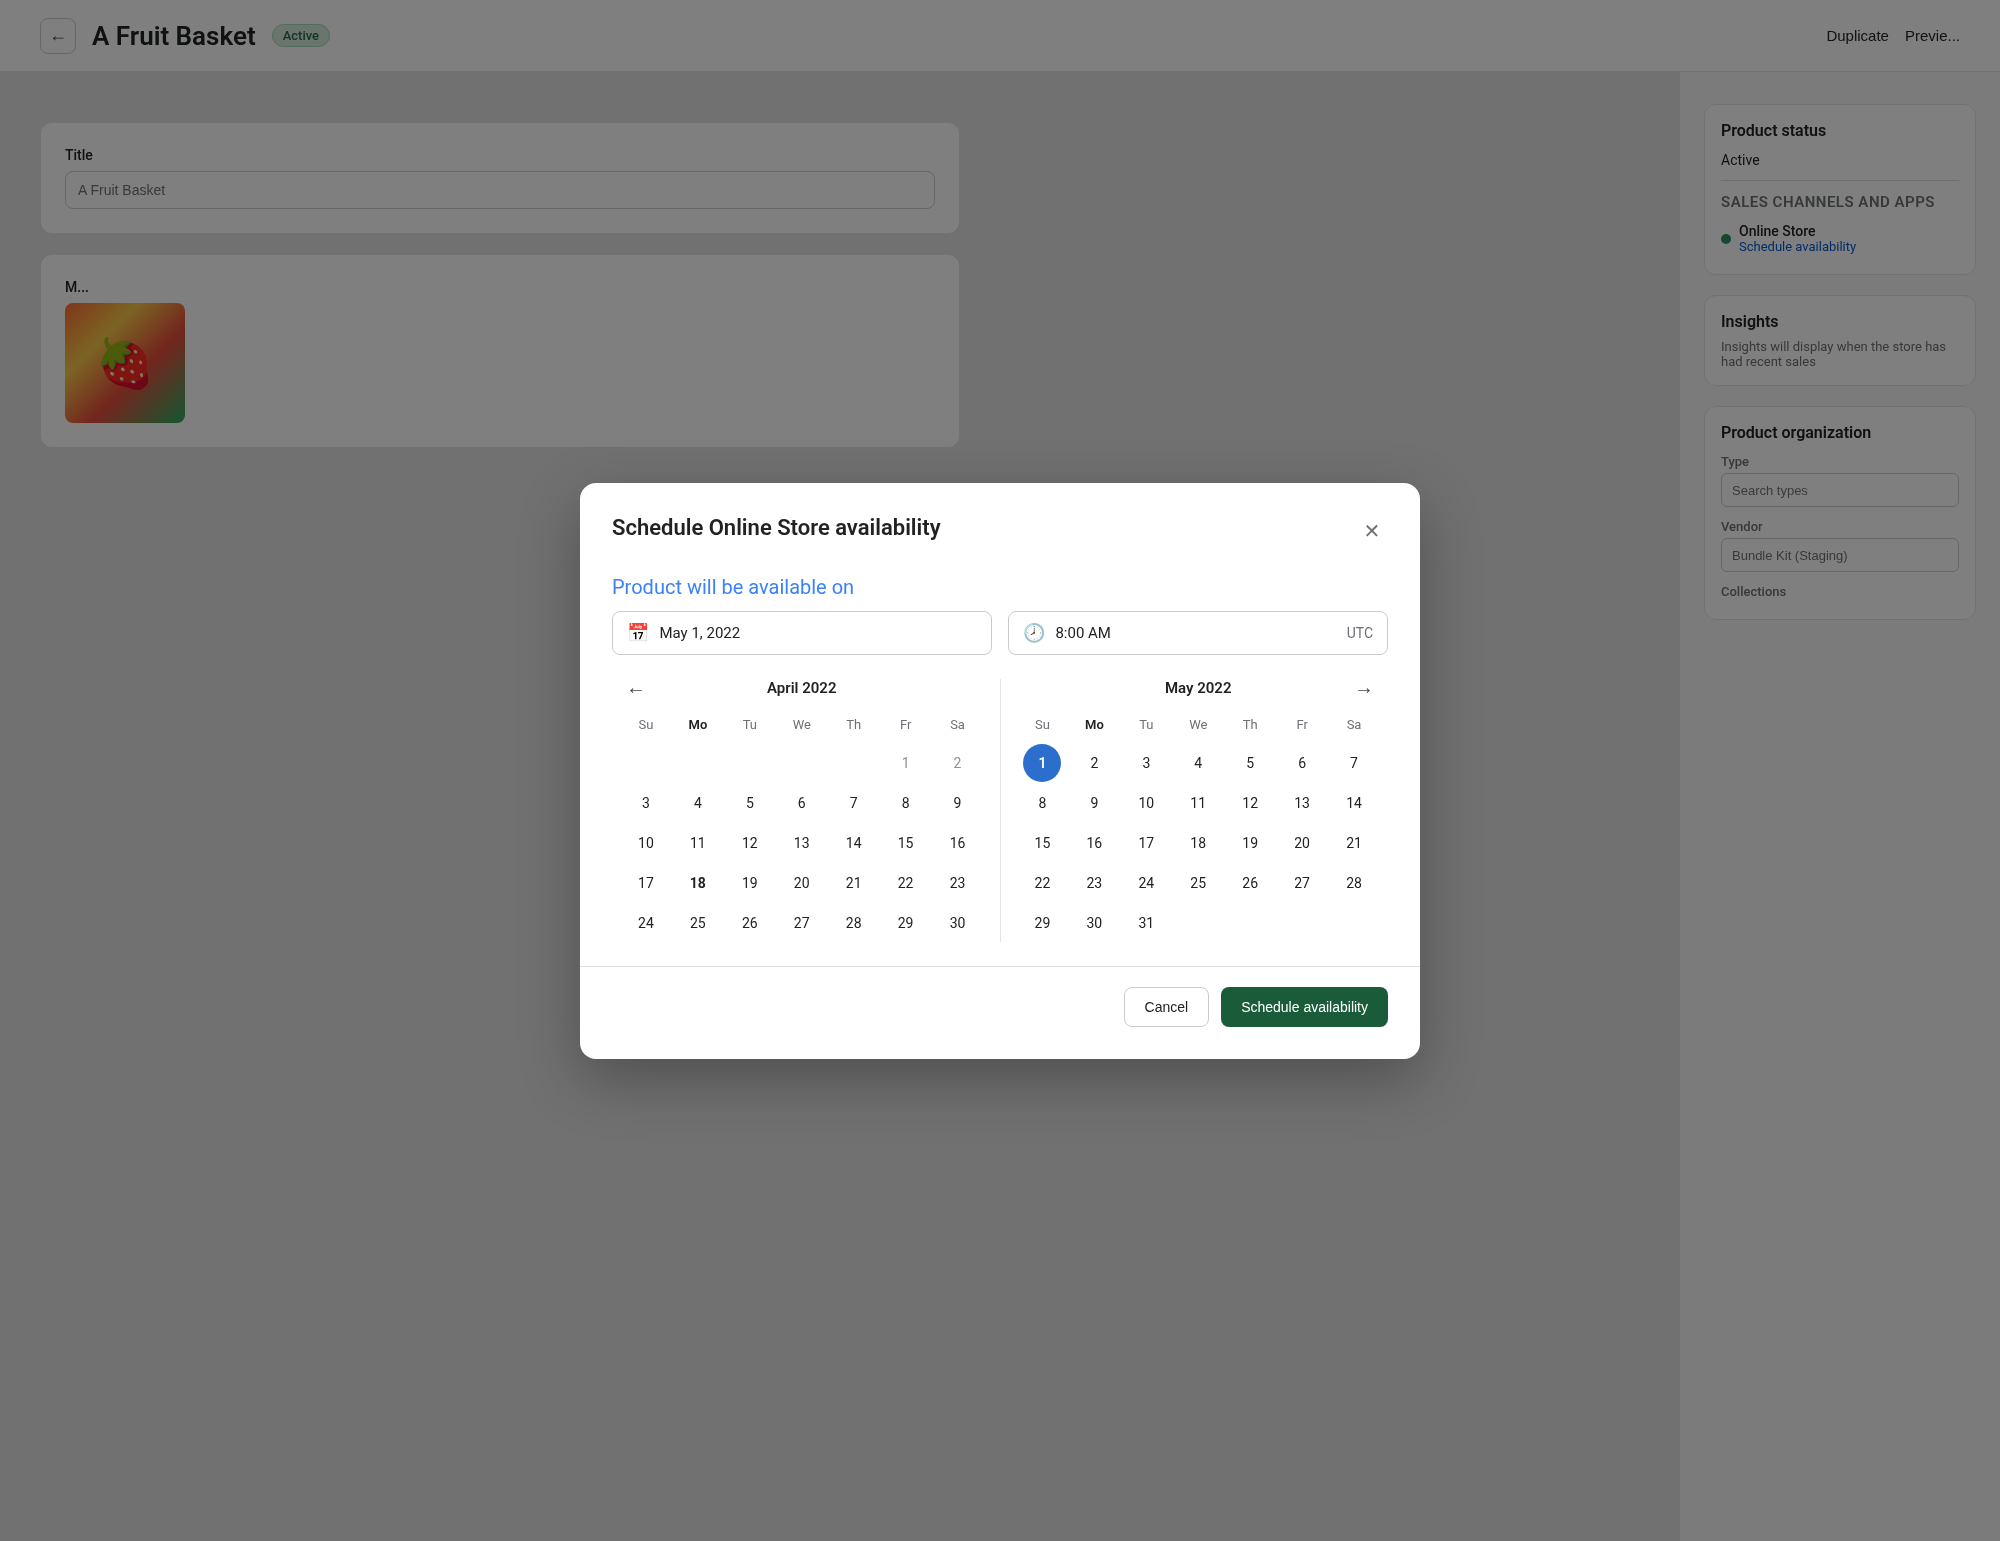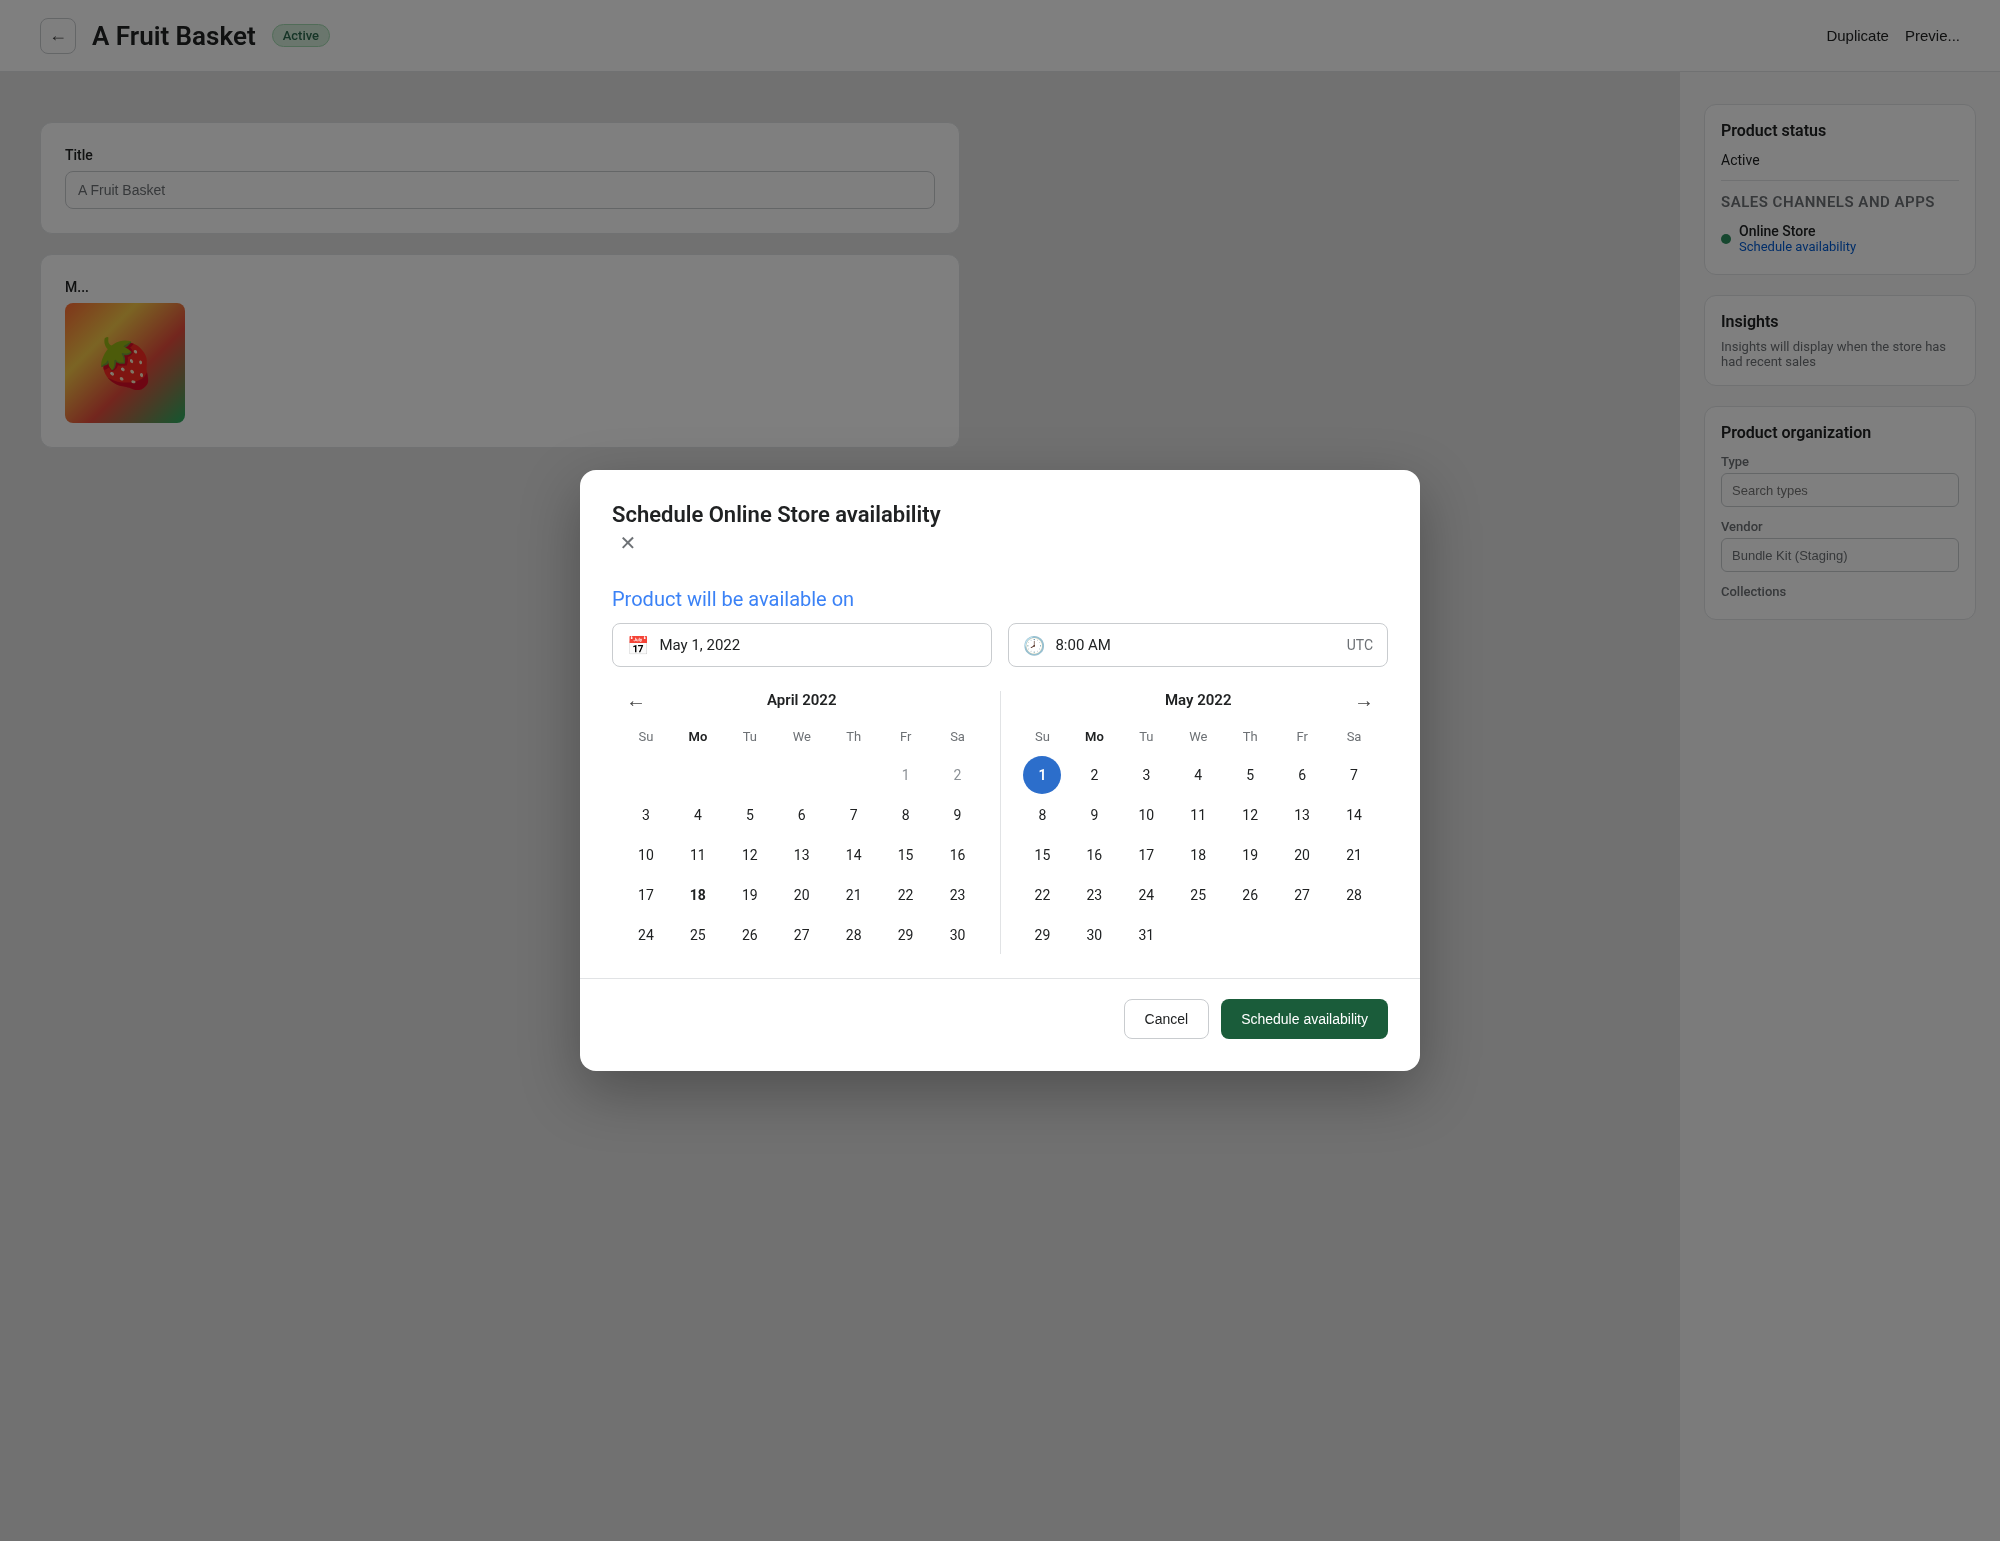--- a/index.html
+++ b/index.html
@@ -230,21 +230,20 @@
       width: 840px;
       padding: 32px;
       box-shadow: 0 20px 60px rgba(0,0,0,0.3);
       position: relative;
     }
     .modal-header {
       display: flex;
       justify-content: space-between;
       align-items: flex-start;
       margin-bottom: 28px;
-      flex-direction: column;
     }
     .modal-title {
       font-size: 22px;
       font-weight: 600;
       color: #202223;
     }
     .close-btn {
       width: 32px; height: 32px;
       border: none;
       background: none;

